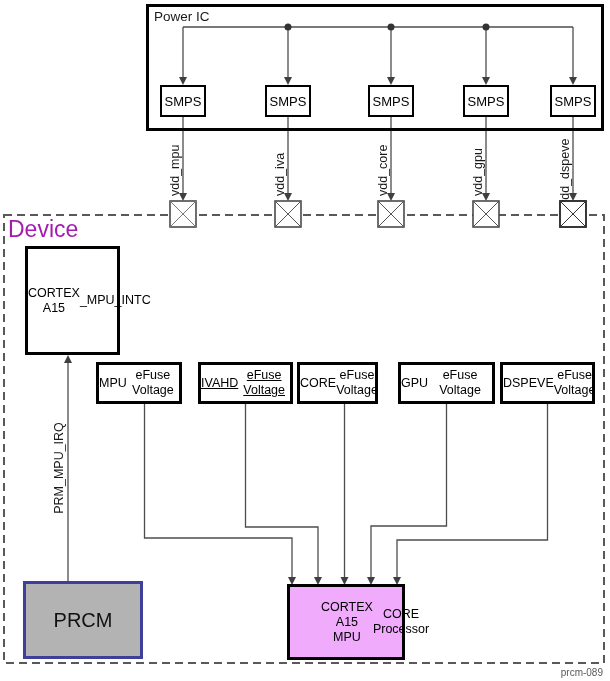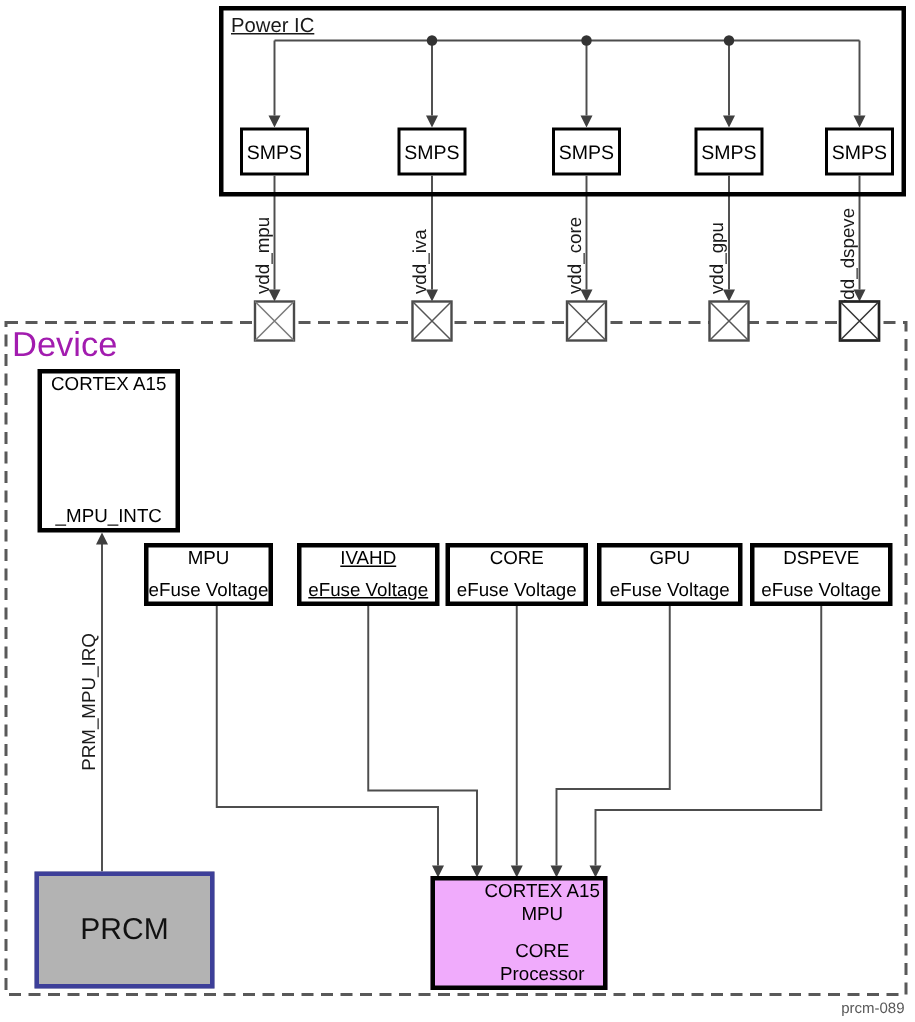--- a/index.html
+++ b/index.html
@@ -6,29 +6,29 @@
   .stage{
     position:relative;width:610px;height:681px;background:#ffffff;
     font-family:"Liberation Sans", sans-serif;color:#000;overflow:hidden;
   }
   .abs{position:absolute;box-sizing:border-box;}
   .wires{position:absolute;left:0;top:0;width:610px;height:681px;}
   .powerIC{
     left:146px;top:4px;width:458px;height:127px;
     border:3px solid #000;background:transparent;
   }
-  .powerIC .title{position:absolute;left:5px;top:2px;font-size:13.5px;color:#1a1a1a;text-decoration:underline;}
+  .powerIC .title{position:absolute;left:5px;top:2px;font-size:13.5px;color:#1a1a1a;}
   .smps{
     top:85px;width:46px;height:32px;border:2px solid #000;background:#fff;
     display:flex;align-items:center;justify-content:center;font-size:13px;
   }
   .deviceLabel{left:8px;top:216px;font-size:23px;color:#a21caf;}
   .blockbox{
-    border:3px solid #000;background:#fff;display:flex;flex-direction:column;
-    align-items:center;justify-content:space-between;text-align:center;
+    border:3px solid #000;background:#fff;display:flex;flex-direction:row;
+    align-items:center;justify-content:flex-start;text-align:center;
     font-size:12.5px;line-height:15px;
   }
   .intc{left:25px;top:246px;width:95px;height:109px;}
   .efuse{top:362px;height:42px;}
   .prcm{
     left:23px;top:581px;width:120px;height:78px;border:3px solid #3d3f99;
     background:#b3b3b3;display:flex;align-items:center;justify-content:center;
     font-size:20px;color:#111;
   }
   .host{left:287px;top:584px;width:118px;height:76px;background:#f0abfc;padding-left:31px;}
@@ -161,21 +161,21 @@
   </div>
 
   <div class="abs blockbox efuse" style="left:96px;width:86px;">
     <span>MPU</span>
     <span>eFuse Voltage</span>
   </div>
   <div class="abs blockbox efuse" style="left:198px;width:95px;text-decoration:underline;">
     <span>IVAHD</span>
     <span>eFuse Voltage</span>
   </div>
-  <div class="abs blockbox efuse" style="left:297px;width:95px;">
+  <div class="abs blockbox efuse" style="left:297px;width:81px;">
     <span>CORE</span>
     <span>eFuse Voltage</span>
   </div>
   <div class="abs blockbox efuse" style="left:398px;width:97px;">
     <span>GPU</span>
     <span>eFuse Voltage</span>
   </div>
   <div class="abs blockbox efuse" style="left:500px;width:95px;">
     <span>DSPEVE</span>
     <span>eFuse Voltage</span>

